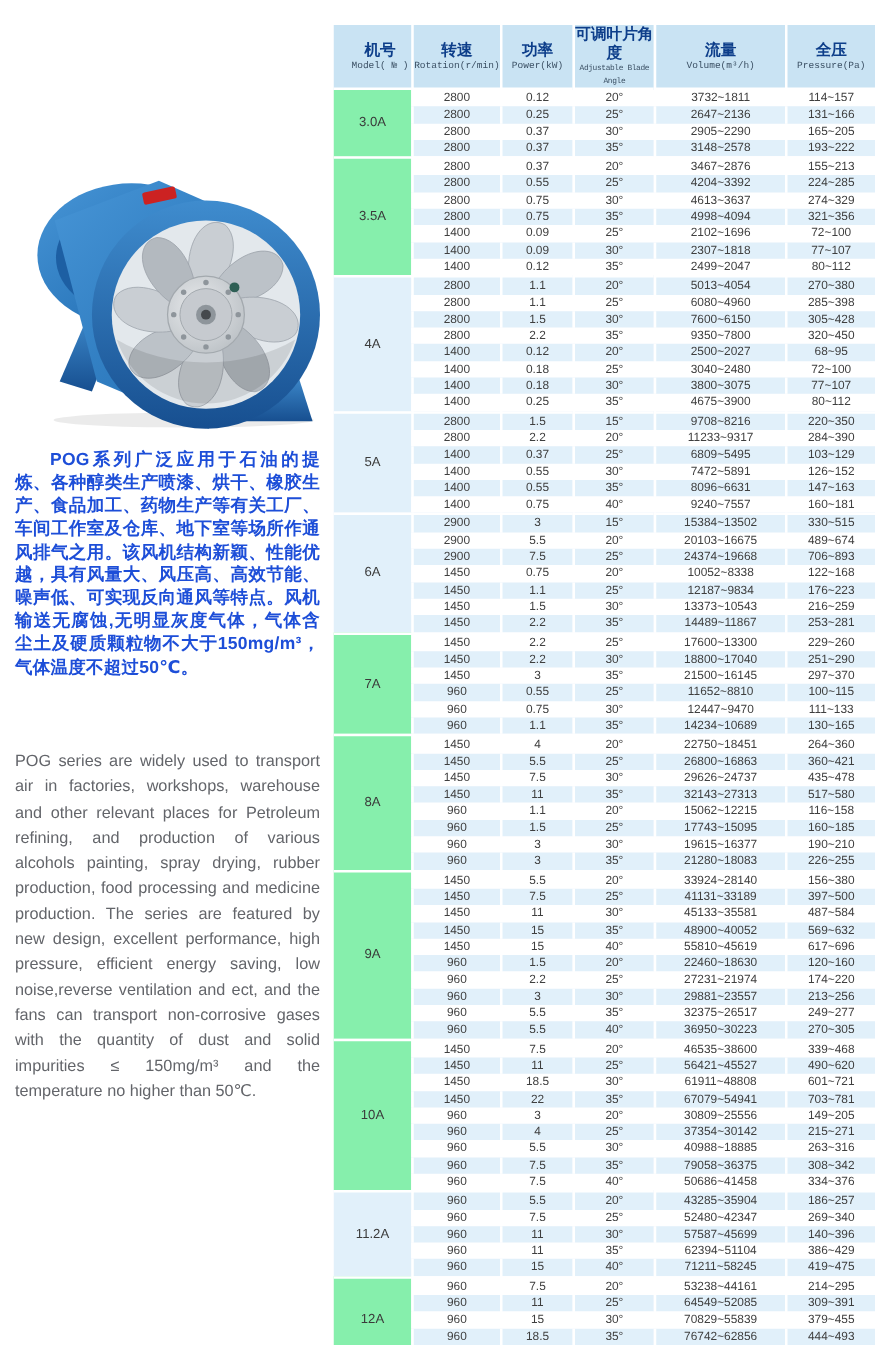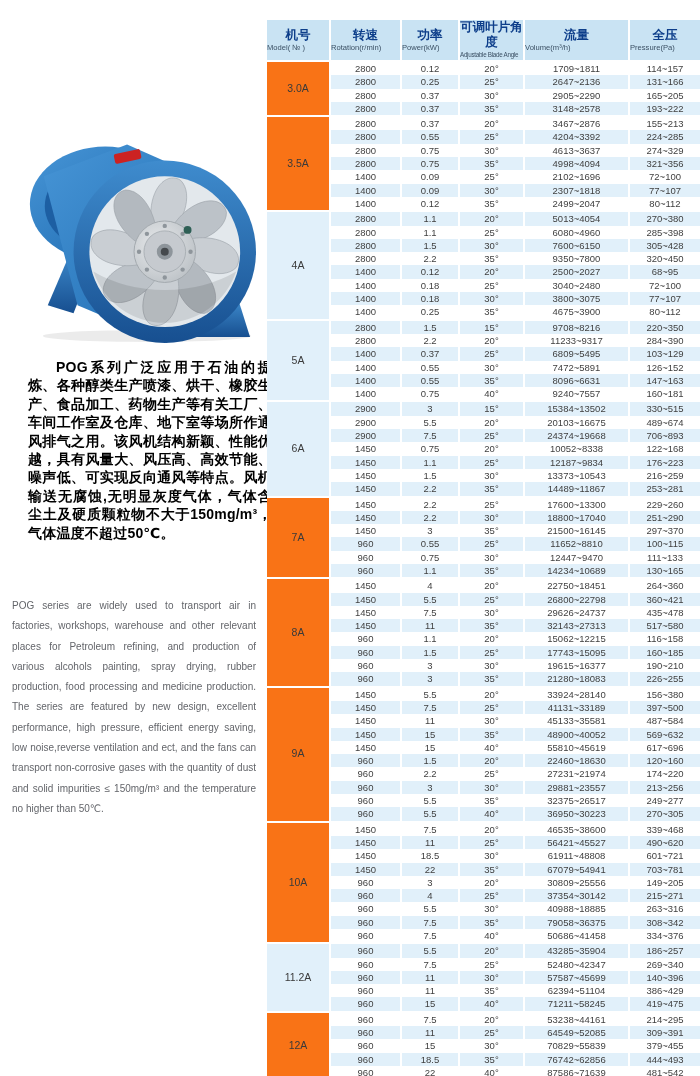--- a/index.html
+++ b/index.html
@@ -4,47 +4,47 @@
 <style>
   html,body{margin:0;padding:0;}
   body{
     width:700px;height:1076px;position:relative;background:#ffffff;
     font-family:"Liberation Sans","DejaVu Sans",sans-serif;overflow:hidden;
   }
   
   .left-col{position:absolute;left:0;top:0;width:262px;height:1076px;}
   .fan-wrap{position:absolute;left:18px;top:92px;width:238px;height:252px;}
   .cn-para{
-    position:absolute;left:28px;top:344px;width:244px;
-    font-size:14px;font-weight:bold;color:#000000;line-height:18.4px;
+    position:absolute;left:12px;top:344px;width:244px;
+    font-size:14px;font-weight:bold;color:#1d4ed8;line-height:18.4px;
     text-align:justify;text-indent:2em;letter-spacing:0.2px;
   }
   .en-para{
     position:absolute;left:12px;top:586px;width:244px;
-    font-size:10px;color:#63656a;line-height:20.3px;text-align:justify;
+    font-size:13px;color:#63656a;line-height:20.3px;text-align:justify;
   }
   
   .table-wrap{position:absolute;left:267px;top:20px;width:433px;}
   table.spec{border-collapse:separate;border-spacing:0;width:433px;table-layout:fixed;}
   th,td{padding:0;margin:0;}
   thead th{
     background:#c9e3f3;border-left:2px solid #fff;border-bottom:2px solid #fff;
     vertical-align:middle;height:35px;
   }
-  thead th:first-child{border-left:none;}
+  thead th:first-child{border-left:none;padding-left:12px;}
   thead .zh{font-size:12.5px;font-weight:bold;color:#0d3e8a;line-height:15px;text-align:center;}
-  thead .en{font-size:7.6px;color:#3b5064;line-height:10px;text-align:left;font-weight:normal;}
+  thead .en{font-size:7.6px;color:#3b5064;line-height:10px;text-align:center;font-weight:normal;font-family:Liberation Mono, monospace;}
   thead th.col-angle .en{font-size:6.3px;letter-spacing:-0.3px;}
   tbody td{
     height:13.3px;font-size:9.5px;color:#3f3f3f;text-align:center;vertical-align:middle;
     border-left:2px solid #fff;line-height:13.3px;white-space:nowrap;overflow:hidden;
   }
   tbody tr.odd td{background:#e1f0fa;}
   tbody tr.group-start td{border-top:2px solid #fff;}
-  tbody td.model-cell{background:#f97316;border-left:none;font-size:10.5px;color:#3a3a3a;}
+  tbody td.model-cell{background:#86efac;border-left:none;font-size:10.5px;color:#3a3a3a;}
 </style>
 </head>
 <body>
 
 <div class="left-col">
 
   <div class="fan-wrap">
     <svg viewBox="0 0 240 252" width="238" height="252">
       <defs>
         <linearGradient id="bodyBlue" x1="0" y1="0" x2="1" y2="1">
@@ -157,21 +157,21 @@
           <div class="en">Pressure(Pa)</div>
         </th>
       </tr>
     </thead>
     <tbody id="spec-body">
         <tr class="">
           <td class="model-cell" rowspan="4">3.0A</td>
           <td>2800</td>
           <td>0.12</td>
           <td>20°</td>
-          <td>1709~1811</td>
+          <td>3732~1811</td>
           <td>114~157</td>
         </tr>
         <tr class="odd ">
           <td>2800</td>
           <td>0.25</td>
           <td>25°</td>
           <td>2647~2136</td>
           <td>131~166</td>
         </tr>
         <tr class="">
@@ -436,21 +436,21 @@
           <td>1450</td>
           <td>4</td>
           <td>20°</td>
           <td>22750~18451</td>
           <td>264~360</td>
         </tr>
         <tr class="odd ">
           <td>1450</td>
           <td>5.5</td>
           <td>25°</td>
-          <td>26800~22798</td>
+          <td>26800~16863</td>
           <td>360~421</td>
         </tr>
         <tr class="">
           <td>1450</td>
           <td>7.5</td>
           <td>30°</td>
           <td>29626~24737</td>
           <td>435~478</td>
         </tr>
         <tr class="odd ">

